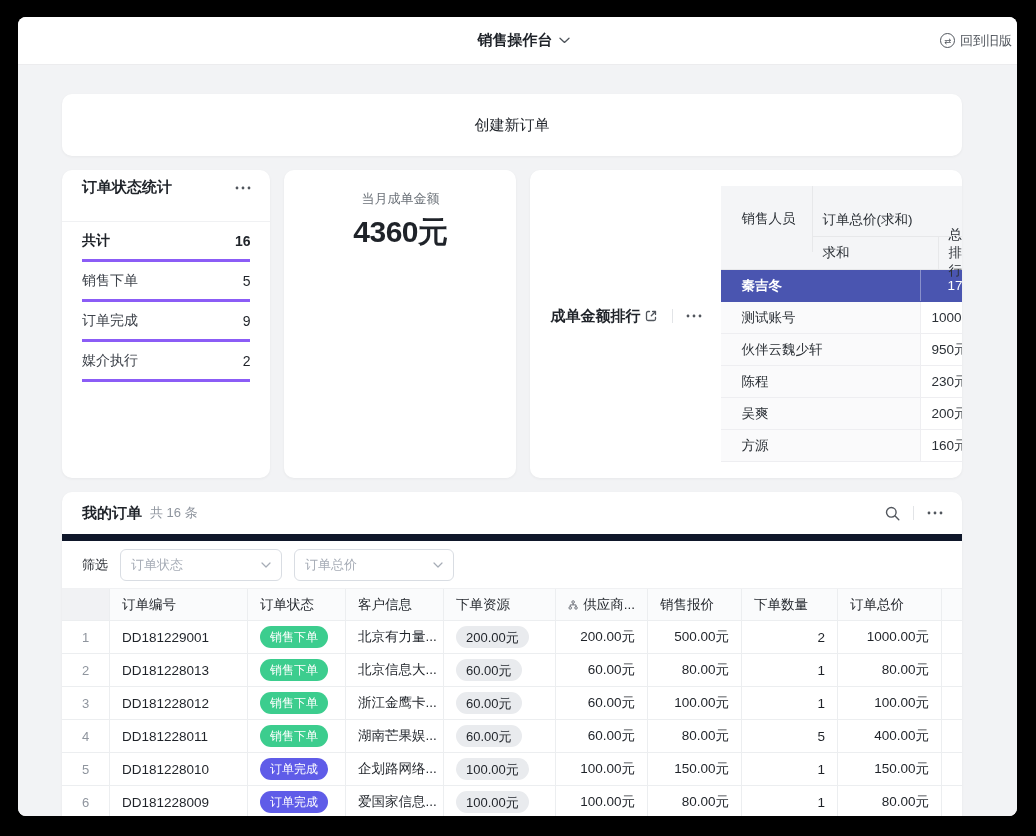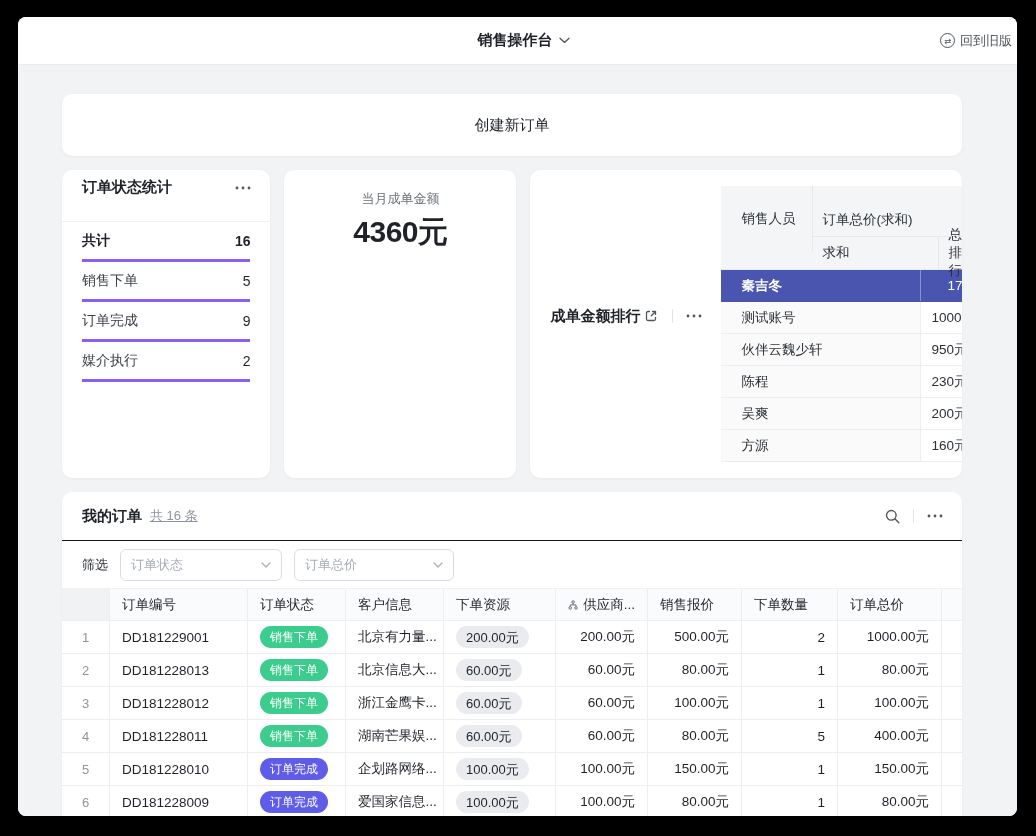--- a/index.html
+++ b/index.html
@@ -69,22 +69,22 @@
   .rank-row .c2 { padding-left:10px; border-right:1px solid #eeeef1; }
   .rank-row .c3 { padding-left:10px; }
   .rank-row.hl { background:var(--accent,#4a55b0); color:#fff; border-bottom-color:var(--accent,#4a55b0);gap:16px; }
   .rank-row.hl .c1 { background:transparent; border-right-color:rgba(255,255,255,.35); font-weight:600; }
   .rank-row.hl .c2 { border-right-color:rgba(255,255,255,.35); }
 
   
   .orders-card { margin-top:14px; border-radius:10px 10px 0 0; height:324px; overflow:hidden;
     display:flex; flex-direction:column; }
   .orders-head { height:49px; flex:none; display:flex; align-items:center;
-    padding:0 16px 0 20px; border-bottom:1px solid #0f172a; }
-  .orders-count { margin-left:8px; font-size:13px; color:#8f959e;text-decoration:underline; }
+    padding:0 16px 0 20px; border-bottom:7px solid #0f172a; }
+  .orders-count { margin-left:8px; font-size:13px; color:#8f959e; }
   .orders-head .head-actions { margin-left:auto; }
   .filter-bar { height:48px; flex:none; display:flex; align-items:center; gap:12px;
     padding-left:20px; border-bottom:1px solid #f0f1f3; }
   .filter-label { font-size:13px; color:#1f2329; }
   .select { width:162px; height:32px; display:flex; align-items:center;
     justify-content:space-between; padding:0 10px; border:1px solid #d9dde3; border-radius:6px;
     background:#fff; font-size:13px; color:#a6acb6; cursor:pointer; }
   .select + .select { width:160px; }
 
   .orders-table { flex:1; overflow:hidden; font-size:13.5px; color:#1f2329; }

